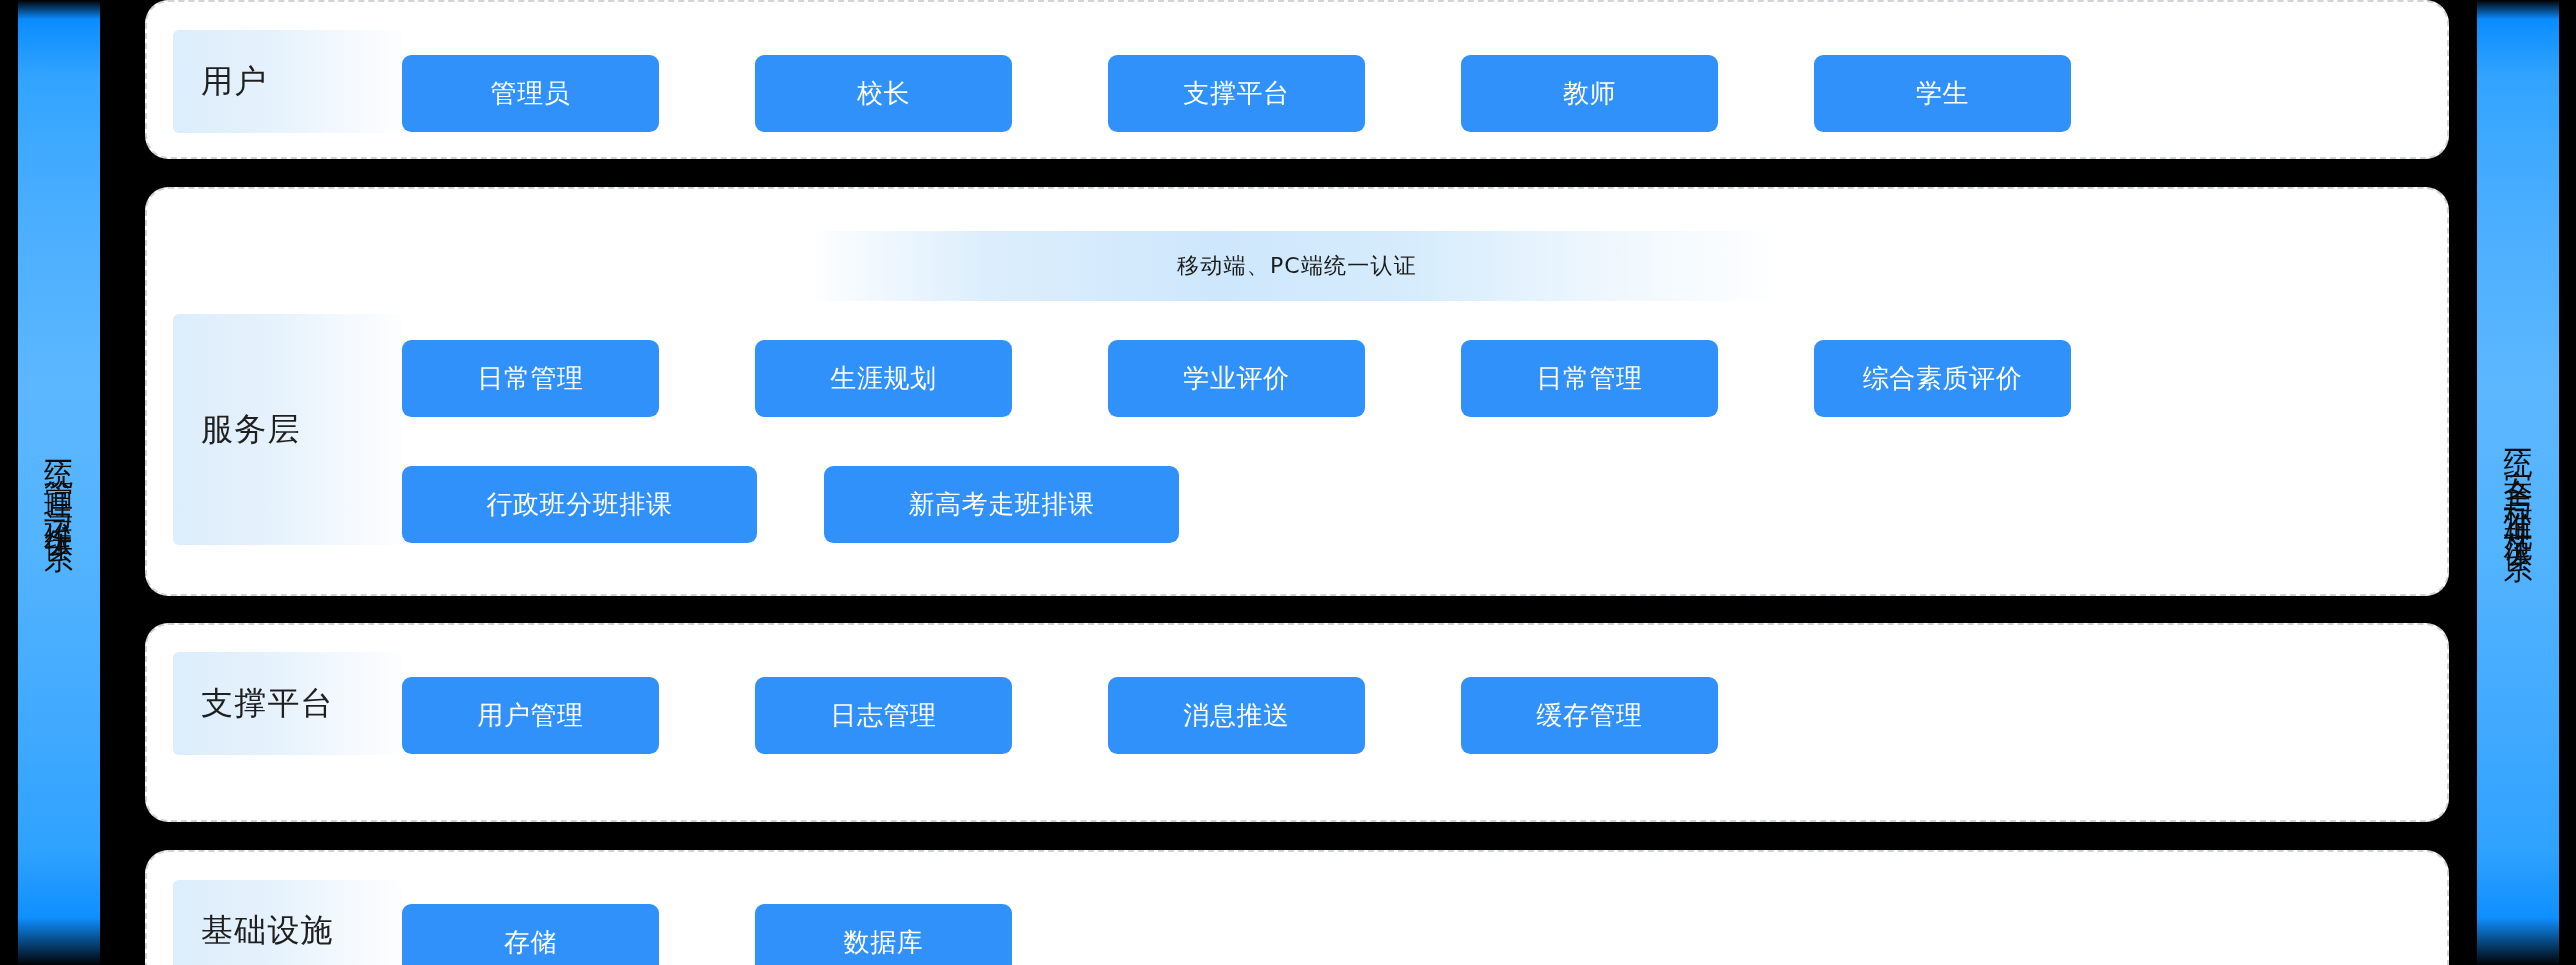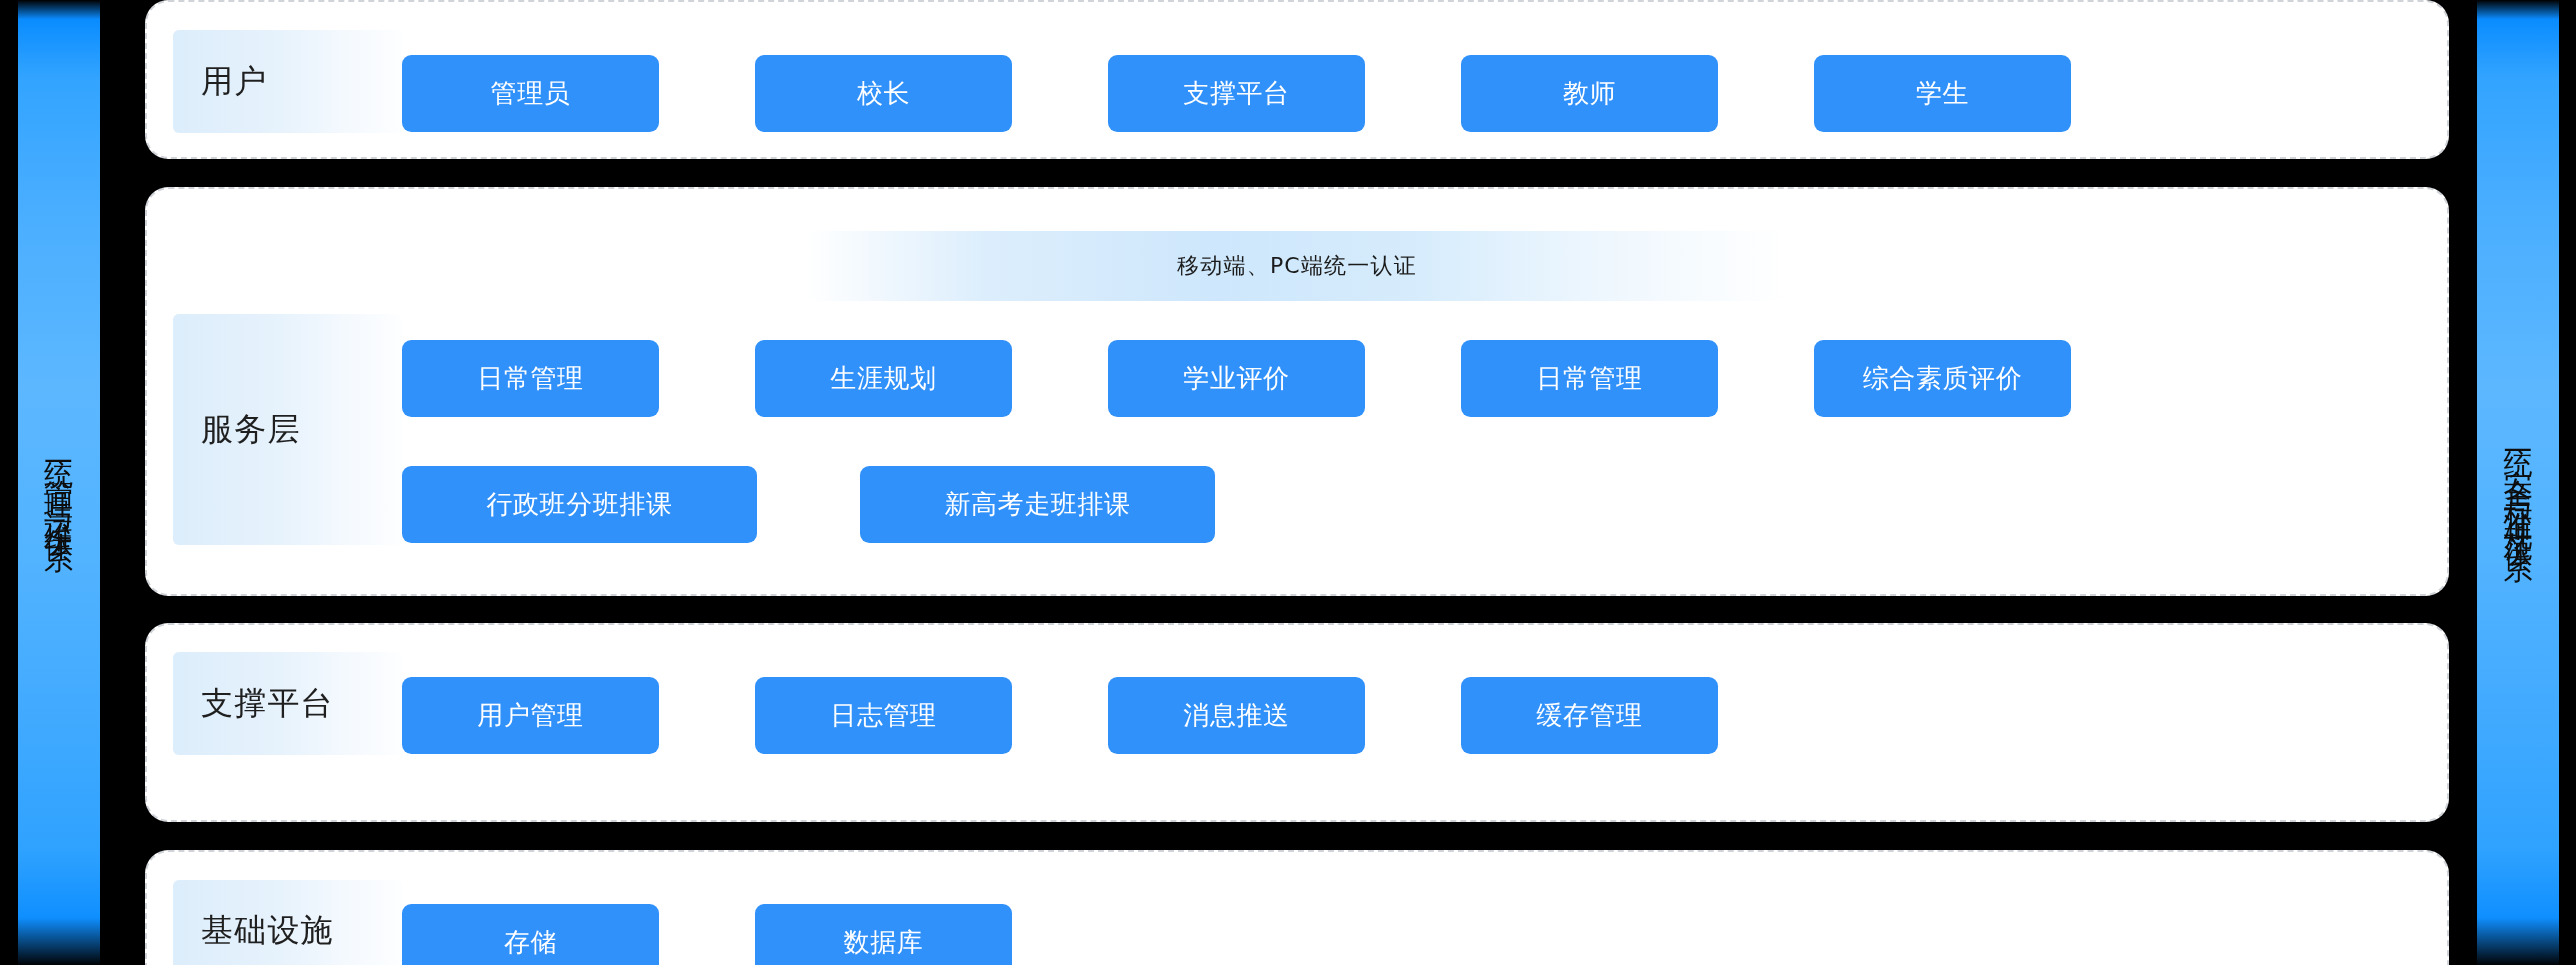--- a/index.html
+++ b/index.html
@@ -166,21 +166,21 @@
   
   .slot {
     flex: none;
     width: 353px;
     display: flex;
     align-items: center;
     margin-top: 23px;
   }
   .slot .chip { width: 257px; }
   .slot.wide .chip { width: 355px; }
-  .slot.wide { width: 458px; }
+  .slot.wide { width: 422px; }
 </style>
 </head>
 <body>
 
 <div id="root">
 
   <div class="side-banner left">
     <span class="side-banner-text">统一管理与运维体系</span>
   </div>
 

